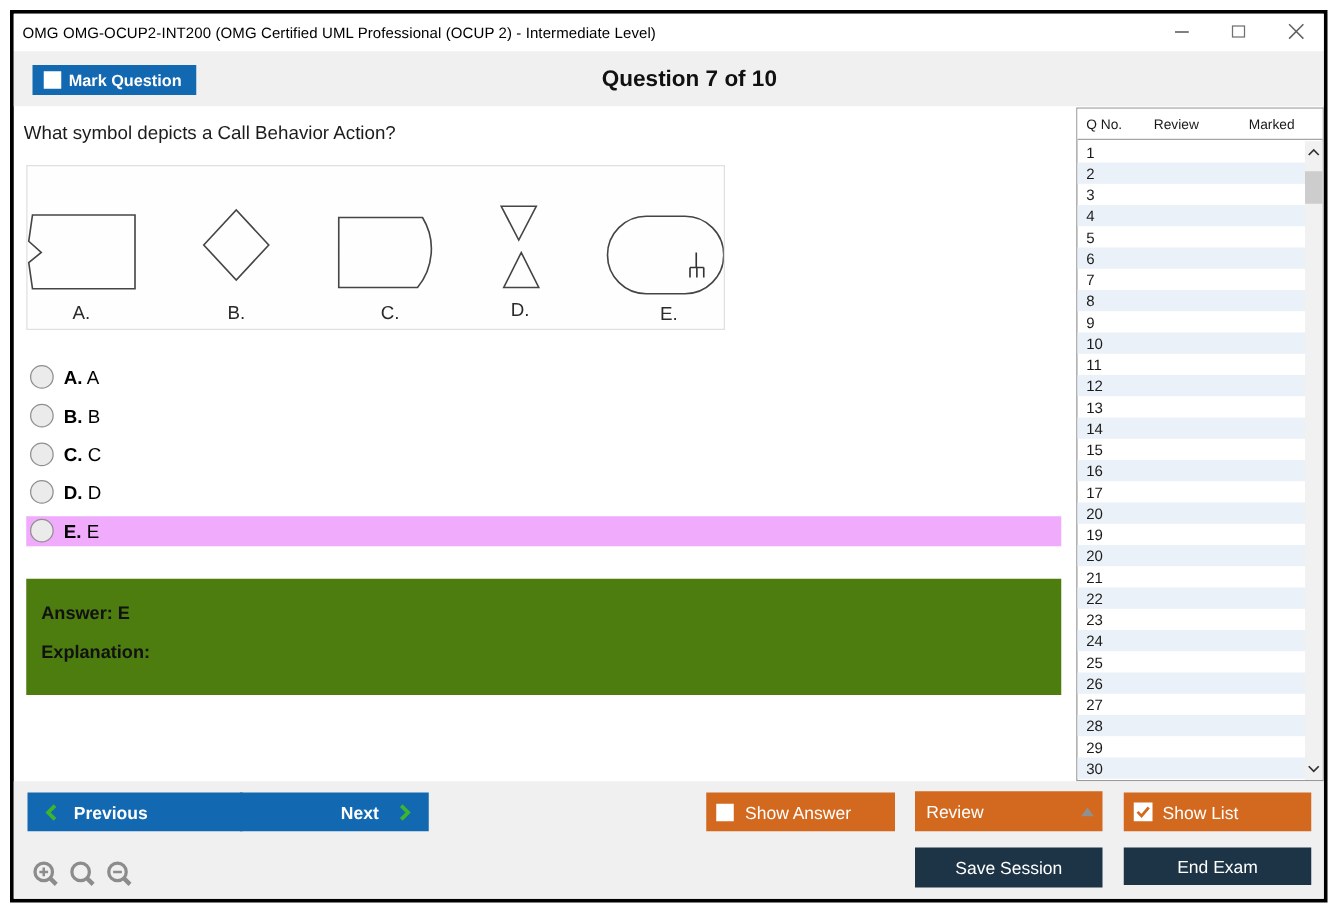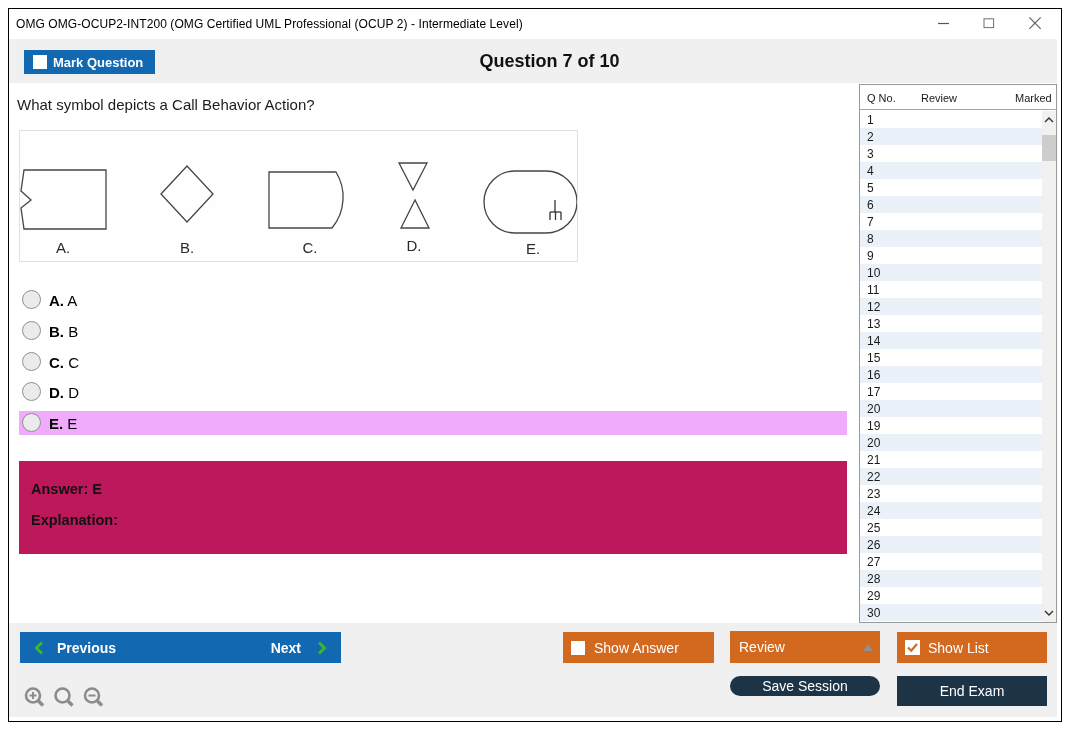--- a/index.html
+++ b/index.html
@@ -1,33 +1,33 @@
 <!DOCTYPE html>
 <html><head>
 <meta charset="utf-8">
 <style>
   * { margin:0; padding:0; box-sizing:border-box; }
   html,body { width:1075px; height:735px; background:#ffffff; font-family:"Liberation Sans", sans-serif; }
   body { position:relative; overflow:hidden; }
   .abs { position:absolute; }
-  .win { position:absolute; left:8px; top:8px; width:1054px; height:714px; border:1px solid #000000; background:#ffffff; }
+  .win { position:absolute; left:8px; top:8px; width:1054px; height:714px; border:3px solid #000000; background:#ffffff; }
   .titlebar { position:absolute; left:0; top:0; width:1048px; height:30px; background:#ffffff; }
   .title-text { position:absolute; left:7px; top:8px; font-size:12px; color:#000; white-space:nowrap; letter-spacing:0.08px; }
   .hdr { position:absolute; left:0; top:30px; width:1048px; height:44px; background:#f0f0f0; }
   .markq { position:absolute; left:15px; top:11px; width:131px; height:24px; background:#1268b1; color:#fff; font-size:13px; font-weight:bold; display:flex; align-items:center; }
   .markq .cb { width:14px; height:14px; background:#fff; margin-left:9px; margin-right:6px; }
   .qnum { position:absolute; left:0; top:0; width:1033px; height:44px; text-align:center; line-height:44px; font-size:18px; font-weight:bold; color:#111;padding-left:48px; }
   .content { position:absolute; left:0; top:0; width:955px; height:614px; }
   .qtext { position:absolute; left:8px; top:87px; font-size:15px; color:#1c1c1c; }
   .imgbox { position:absolute; left:10px; top:121px; width:559px; height:132px; background:#fefefe; border:1px solid #e0e0e0; }
   .opt { position:absolute; left:10px; width:828px; height:24px; }
   .opt .radio { position:absolute; left:3px; top:2px; width:19px; height:19px; border-radius:50%; background:#ebebeb; border:1px solid #8f8f8f; }
   .opt .lbl { position:absolute; left:30px; top:4px; font-size:15px; color:#000; }
   .optE { background:#f0abfc; }
-  .ansbox { position:absolute; left:10px; top:452px; width:828px; height:93px; background:#be185d; }
+  .ansbox { position:absolute; left:10px; top:452px; width:828px; height:93px; background:#4d7c0f; }
   .ansbox .a1 { position:absolute; left:12px; top:20px; font-size:14.5px; font-weight:bold; color:#111; }
   .ansbox .a2 { position:absolute; left:12px; top:51px; font-size:14.5px; font-weight:bold; color:#111; }
   .panel { position:absolute; left:850px; top:75px; width:198px; height:539px; background:#fff; border:1px solid #999; }
   .panel .phdr { position:absolute; left:0; top:0; width:196px; height:25px; background:#fff; border-bottom:1px solid #a5a5a5; font-size:11px; color:#1a1a1a; }
   .panel .rows { position:absolute; left:0; top:26px; width:182px; }
   .prow { width:182px; height:17.03px; font-size:12px; color:#1a1a1a; padding-left:7px; display:flex; align-items:center; }
   .prow.alt { background:#eaf1f8; }
   .sbar { position:absolute; right:0; top:26px; width:14px; height:511px; background:#f1f1f1; }
   .sthumb { position:absolute; left:0px; top:24px; width:14px; height:26px; background:#cdcdcd; }
   .footer { position:absolute; left:0; top:614px; width:1048px; height:94px; background:#f0f0f0; }
@@ -102,21 +102,21 @@
       </div>
     <div class="ansbox">
       <div class="a1">Answer: E</div>
       <div class="a2">Explanation:</div>
     </div>
   </div>
   <div class="panel">
     <div class="phdr">
       <span class="abs" style="left:7px; top:7px;">Q No.</span>
       <span class="abs" style="left:61px; top:7px;">Review</span>
-      <span class="abs" style="left:137px; top:7px;margin-left:18px;">Marked</span>
+      <span class="abs" style="left:137px; top:7px;">Marked</span>
     </div>
     <div class="rows">
         <div class="prow">1</div>
         <div class="prow alt">2</div>
         <div class="prow">3</div>
         <div class="prow alt">4</div>
         <div class="prow">5</div>
         <div class="prow alt">6</div>
         <div class="prow">7</div>
         <div class="prow alt">8</div>
@@ -173,21 +173,21 @@
       <span style="margin-left:9px;">Review</span>
       <span style="position:absolute; right:7px; top:13px; width:0; height:0; border-left:5px solid transparent; border-right:5px solid transparent; border-bottom:7px solid #909090;"></span>
     </div>
     <div class="btn orange" style="left:888px; top:9px; width:150px; height:31px;">
       <span style="width:15px; height:15px; background:#fff; margin-left:8px; margin-right:8px; position:relative;">
         <svg width="15" height="15" viewBox="0 0 15 15" style="position:absolute; left:0; top:0;">
             <path d="M3,7.5 L6.2,10.7 L12,4" fill="none" stroke="#d2691e" stroke-width="2.2"></path>
           </svg>
       </span>Show List
     </div>
-    <div class="btn navy" style="left:721px; top:53px; width:150px; height:20px;border-radius:12px;">Save Session</div>
+    <div class="btn navy" style="left:721px; top:53px; width:150px; height:32px;">Save Session</div>
     <div class="btn navy" style="left:888px; top:53px; width:150px; height:30px;">End Exam</div>
     <svg class="abs" style="left:15px; top:62px;" width="92" height="26" viewBox="0 0 92 26">
       <g fill="none" stroke="#8c8c8c">
         <circle cx="9" cy="10.5" r="7" stroke-width="2.6"></circle>
         <line x1="14.2" y1="15.7" x2="19" y2="20.5" stroke-width="3.4"></line>
         <line x1="5.5" y1="10.5" x2="12.5" y2="10.5" stroke-width="2"></line>
         <line x1="9" y1="7" x2="9" y2="14" stroke-width="2"></line>
         <circle cx="38.5" cy="10.5" r="7" stroke-width="2.6"></circle>
         <line x1="43.7" y1="15.7" x2="48.5" y2="20.5" stroke-width="3.4"></line>
         <circle cx="68" cy="10.5" r="7" stroke-width="2.6"></circle>

